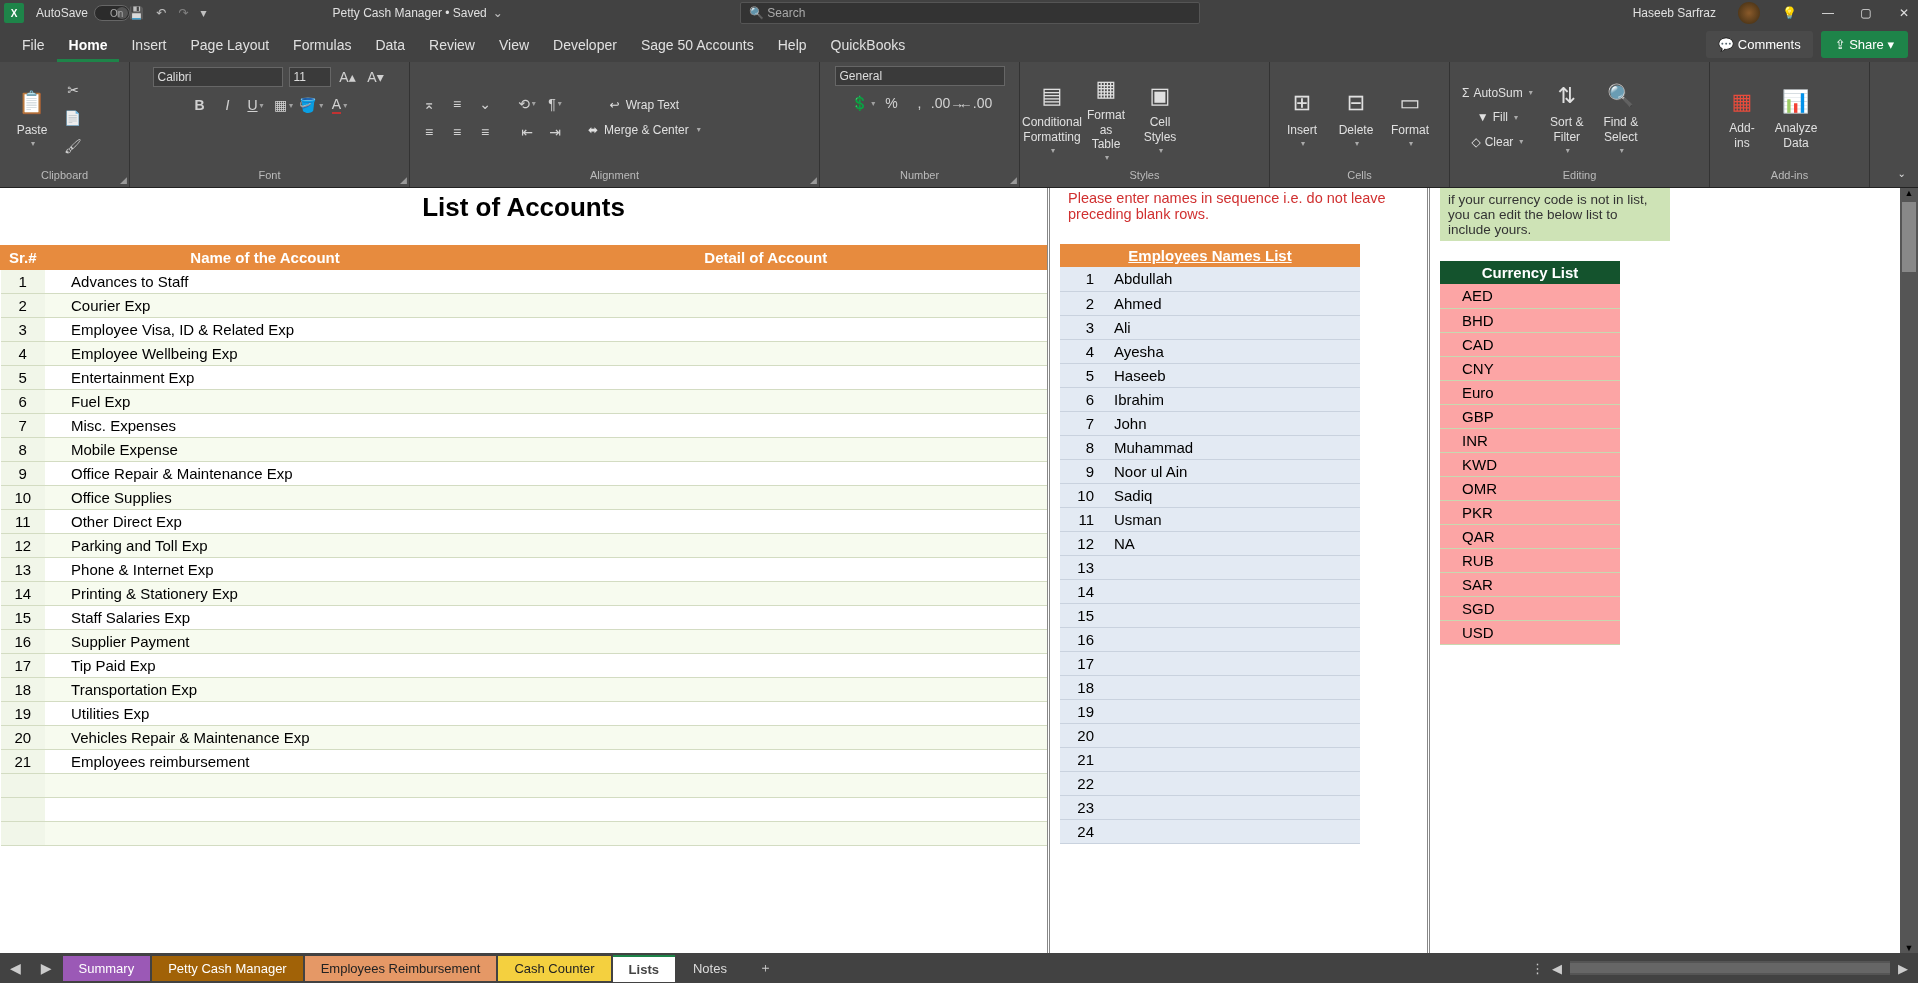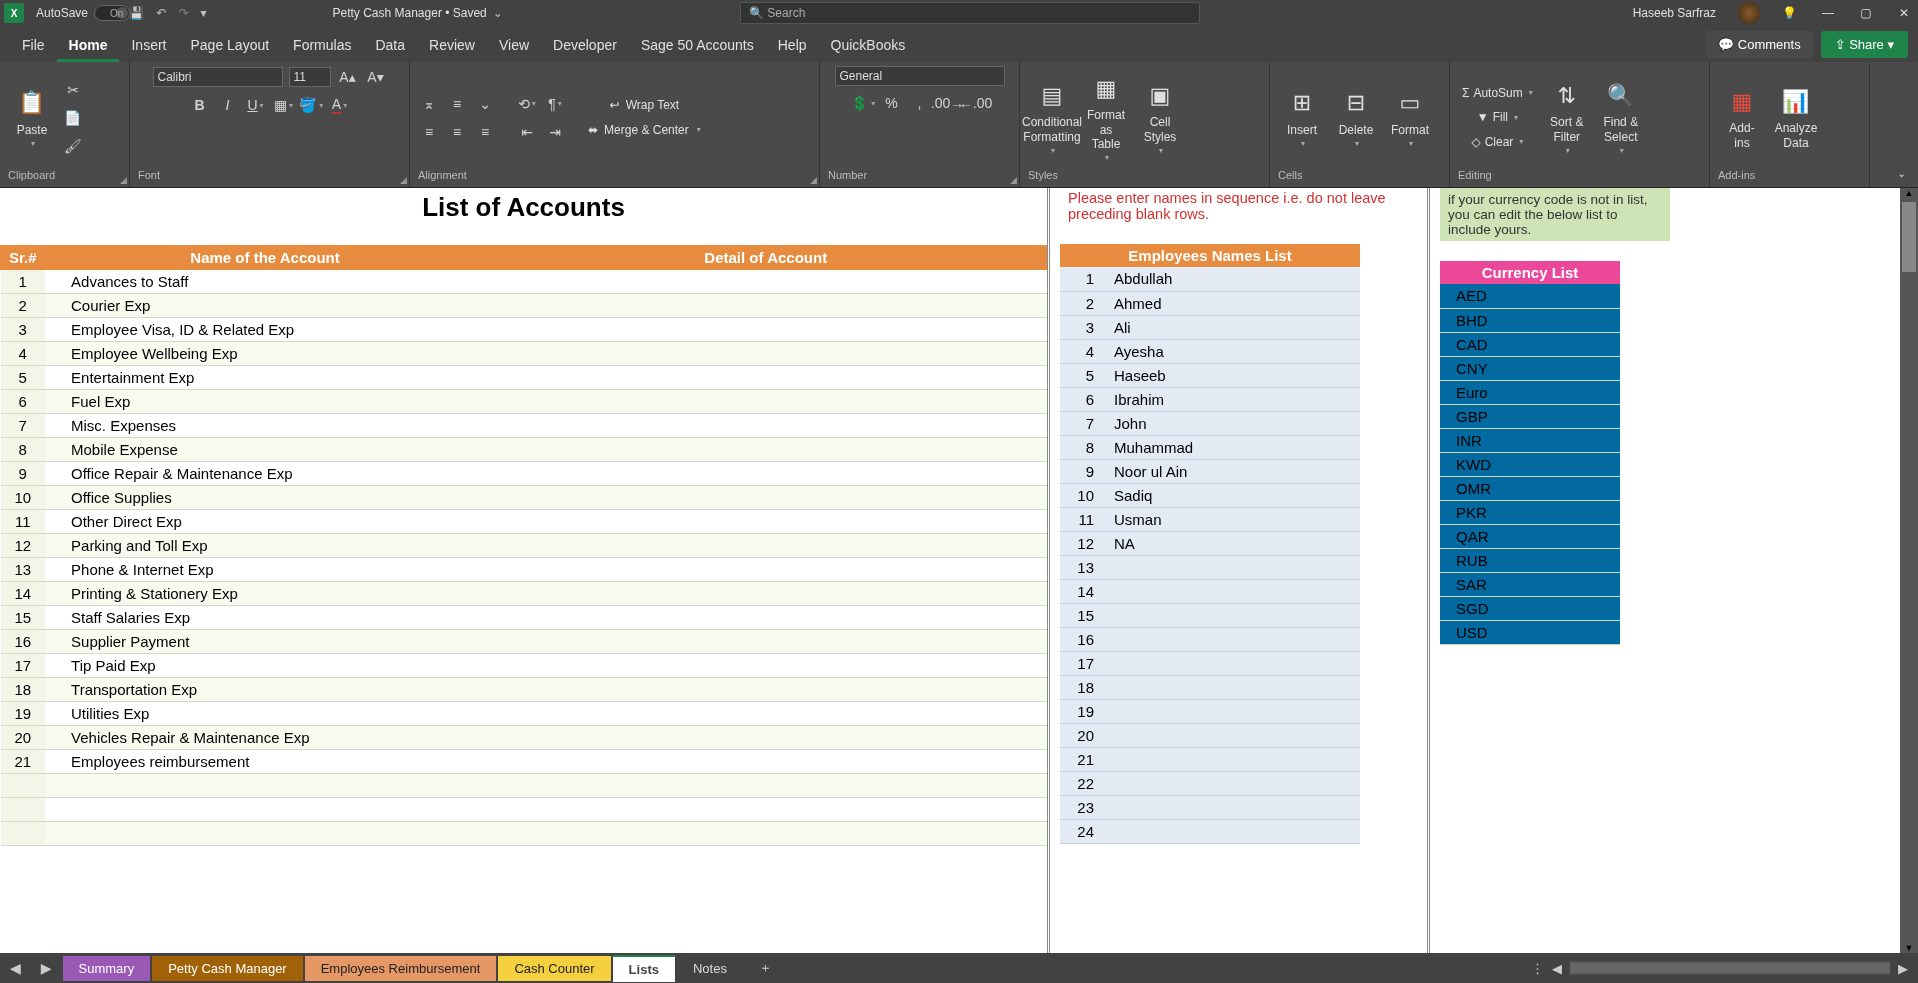--- a/index.html
+++ b/index.html
@@ -22,21 +22,21 @@
 .tabrow { height: 36px; background: #424242; display: flex; align-items: flex-end; padding: 0 10px; position: relative; }
 .tabrow .tab { color: #e0e0e0; font-size: 14px; padding: 6px 12px; cursor: pointer; }
 .tabrow .tab.active { border-bottom: 3px solid #1e8449; color: #fff; font-weight: 600; }
 .tabrow .right-buttons { position: absolute; right: 10px; bottom: 4px; display: flex; gap: 8px; }
 .tabrow .btn-comments { background: #4a4a4a; color: #fff; padding: 6px 12px; border-radius: 3px; font-size: 13px; }
 .tabrow .btn-share { background: #1e8449; color: #fff; padding: 6px 14px; border-radius: 3px; font-size: 13px; }
 
 
 .ribbon { height: 126px; background: #4a4a4a; border-bottom: 1px solid #222; display: flex; color: #e0e0e0; font-size: 12px; position: relative; }
 .rgroup { border-right: 1px solid #333; padding: 4px 8px 2px; display: flex; flex-direction: column; justify-content: space-between; position: relative; }
-.rgroup .labelrow { font-size: 11px; color: #bbb; padding-bottom: 2px; height: 16px; }
+.rgroup .labelrow { text-align: center; font-size: 11px; color: #bbb; padding-bottom: 2px; height: 16px; }
 .rgroup .body { flex: 1; display: flex; align-items: center; gap: 6px; }
 .rbtn { display: flex; flex-direction: column; align-items: center; justify-content: center; font-size: 12px; text-align: center; cursor: pointer; gap: 2px; padding: 2px 4px; line-height: 1.2; }
 .rbtn .ic { width: 20px; height: 20px; display: flex; align-items: center; justify-content: center; }
 .rbtn.big { width: 48px; }
 .rbtn.big .ic { width: 34px; height: 34px; font-size: 22px; }
 .hdiv { display: flex; flex-direction: column; gap: 6px; }
 .hrow { display: flex; gap: 6px; align-items: center; }
 .input-like { background: #3a3a3a; border: 1px solid #666; color: #ddd; height: 20px; padding: 0 4px; font-size: 12px; }
 .icon-sq { width: 22px; height: 22px; border: 1px solid transparent; display: flex; align-items: center; justify-content: center; cursor: pointer; font-size: 14px; opacity: .9; }
 .dropdown-arrow { font-size: 8px; margin-left: 2px; color: #aaa; }
@@ -54,27 +54,27 @@
 .info { color: #333; font-size: 13.5px; background: #cee3b6; padding: 4px 8px; }
 
 .tbl { width: 100%; border-collapse: collapse; margin-top: 18px; }
 .tbl th { background: #e78b3e; color: #fff; font-size: 15px; font-weight: 600; padding: 3px 8px; border: 1px solid #e78b3e; text-align: center; }
 .tbl td { border-bottom: 1px solid #d3dcc2; font-size: 15px; padding: 1px 8px; height: 24px; }
 .tbl .idx { text-align: center; width: 34px; background: #f1f6e9; }
 .tbl tbody tr:nth-child(even) td { background: #f7fbef; }
 .tbl tbody tr:nth-child(even) td.idx { background: #f1f6e9; }
 
 .emp-tbl { width: 300px; border-collapse: collapse; margin-top: 20px; }
-.emp-tbl th { background: #e78b3e; color: #fff; font-size: 15px; padding: 3px 8px; text-align: center; }
+.emp-tbl th { background: #e78b3e; color: #fff; font-size: 15px; padding: 3px 8px; text-align: center; text-decoration: underline; }
 .emp-tbl td { border-bottom: 1px solid #c9d2de; font-size: 15px; padding: 1px 10px; height: 24px; background: #e3eaf3; }
 .emp-tbl .idx { text-align:right; width:44px; }
 
 .cur-tbl { width: 180px; border-collapse: collapse; margin-top: 20px; }
-.cur-tbl th { background: #ec4899; color: #fff; font-size: 15px; padding: 3px 12px; text-align: center; }
-.cur-tbl td { border-bottom: 1px solid #c8d8b0; background: #0369a1; font-size: 15px; padding: 1px 16px; height: 24px; }
+.cur-tbl th { background: #14532d; color: #fff; font-size: 15px; padding: 3px 12px; text-align: center; }
+.cur-tbl td { border-bottom: 1px solid #c8d8b0; background: #fca5a5; font-size: 15px; padding: 1px 22px; height: 24px; }
 
 
 .sheet-tabs { position: absolute; bottom: 0; left: 0; right: 0; height: 30px; background: #424242; display: flex; align-items: center; color: #ccc; font-size: 13px; }
 .sheet-tabs .nav { padding: 0 10px; cursor: pointer; font-size: 14px; }
 .stab { padding: 5px 16px; margin: 0 1px; cursor: pointer; color: #222; }
 .stab.summary { background: #9b59b6; color: #fff; }
 .stab.pcm { background: #a16207; color: #fff; }
 .stab.reimb { background: #e59866; }
 .stab.cash { background: #f4d03f; }
 .stab.lists { background: #fff; color: #444; font-weight: 600; border-top: 2px solid #1e8449; }

